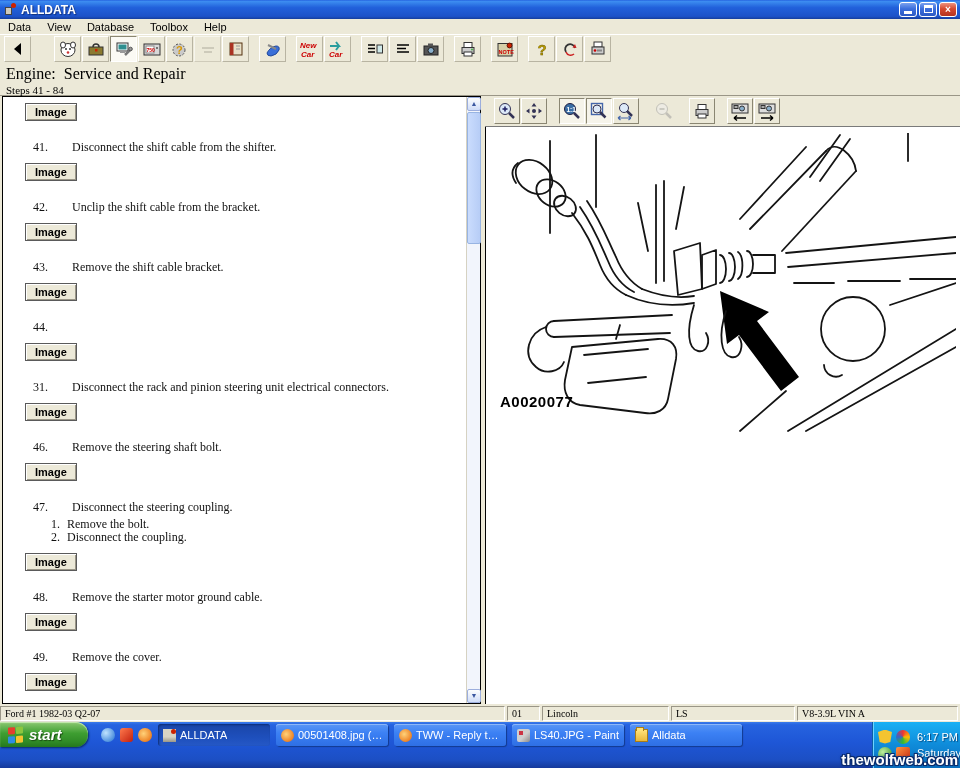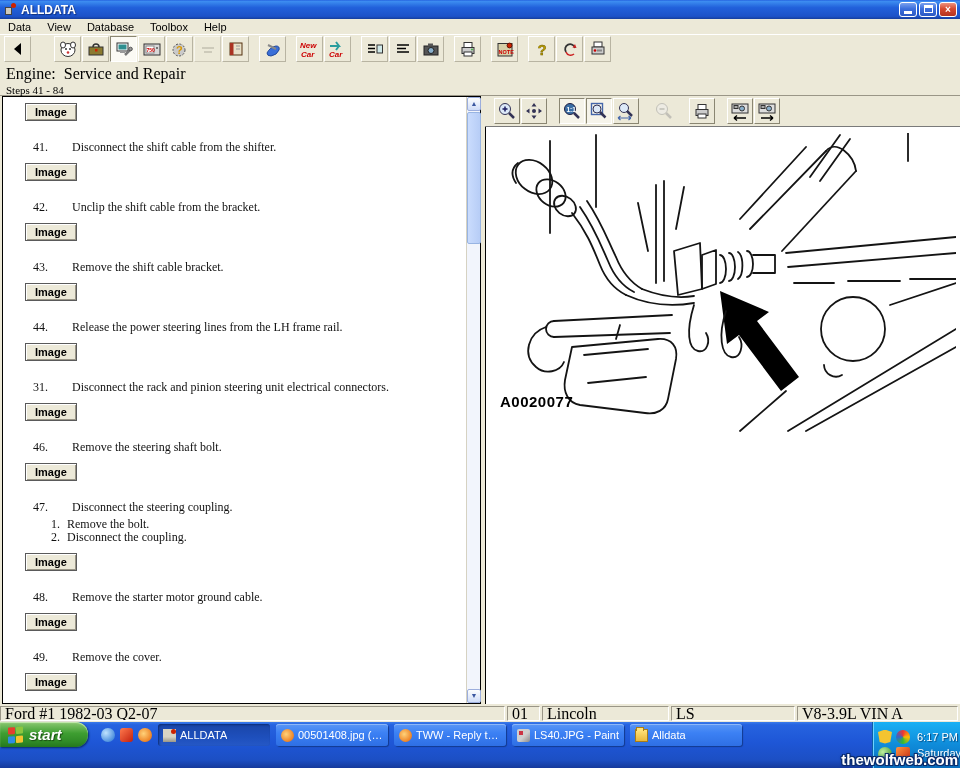--- a/index.html
+++ b/index.html
@@ -75,21 +75,21 @@
   .vbtn { width:26px; height:26px; background:#ECE9D8; display:flex; align-items:center; justify-content:center;
     border:1px solid; border-color:#fff #8a8672 #8a8672 #fff; margin-right:1px; }
   .vbtn.pressed { border-color:#8a8672 #fff #fff #8a8672; background:#f6f4ea; }
   .vbtn.disabled { opacity:.5; border-color:transparent; }
   .vgap { width:11px; }
   .viewer { position:absolute; left:0; top:31px; width:475px; height:577px; background:#fff; border-left:1px solid #000; }
   .figlabel { position:absolute; left:14px; top:266px; font:bold 15px "Liberation Sans", sans-serif; letter-spacing:.5px; color:#000; }
 
   
   .statusbar { position:absolute; left:0; top:705px; width:960px; height:17px; background:#ECE9D8;
-    display:flex; font-family:"Liberation Serif", serif; font-size:16px; color:#000; padding-top:1px; }
+    display:flex; font-family:"Liberation Serif", serif; font-size:10px; color:#000; padding-top:1px; }
   .seg { height:15px; border:1px solid; border-color:#9a9687 #fff #fff #9a9687; padding:0 4px; line-height:13px;
     margin-right:2px; overflow:hidden; white-space:nowrap; }
 
   
   .taskbar { position:absolute; left:0; top:722px; width:960px; height:46px;
     background:linear-gradient(180deg,#3A7BEB 0%,#2663E0 6%,#1E56D6 45%,#1C4FC4 82%,#15399B 100%); }
   .startbtn { position:absolute; left:0; top:0; width:88px; height:25px; border-radius:0 12px 12px 0;
     background:linear-gradient(180deg,#8CC973,#3E9E31 45%,#2F8A26 80%,#25771E);
     box-shadow:inset 0 1px 1px #c8eab4, 1px 1px 2px #0a2a6a;
     display:flex; align-items:center; padding-left:8px; cursor:pointer; }
@@ -327,21 +327,20 @@
         <button class="imgbtn">Image</button>
 
         <div class="stepline">
             <span class="num">43.</span>
             <span>Remove the shift cable bracket.</span>
           </div>
         <button class="imgbtn">Image</button>
 
         <div class="stepline">
             <span class="num">44.</span>
-            <span>Release the power steering lines from the LH frame rail.</span>
           </div>
         <button class="imgbtn">Image</button>
 
         <div class="stepline">
             <span class="num">31.</span>
             <span>Disconnect the rack and pinion steering unit electrical connectors.</span>
           </div>
         <button class="imgbtn">Image</button>
 
         <div class="stepline">

